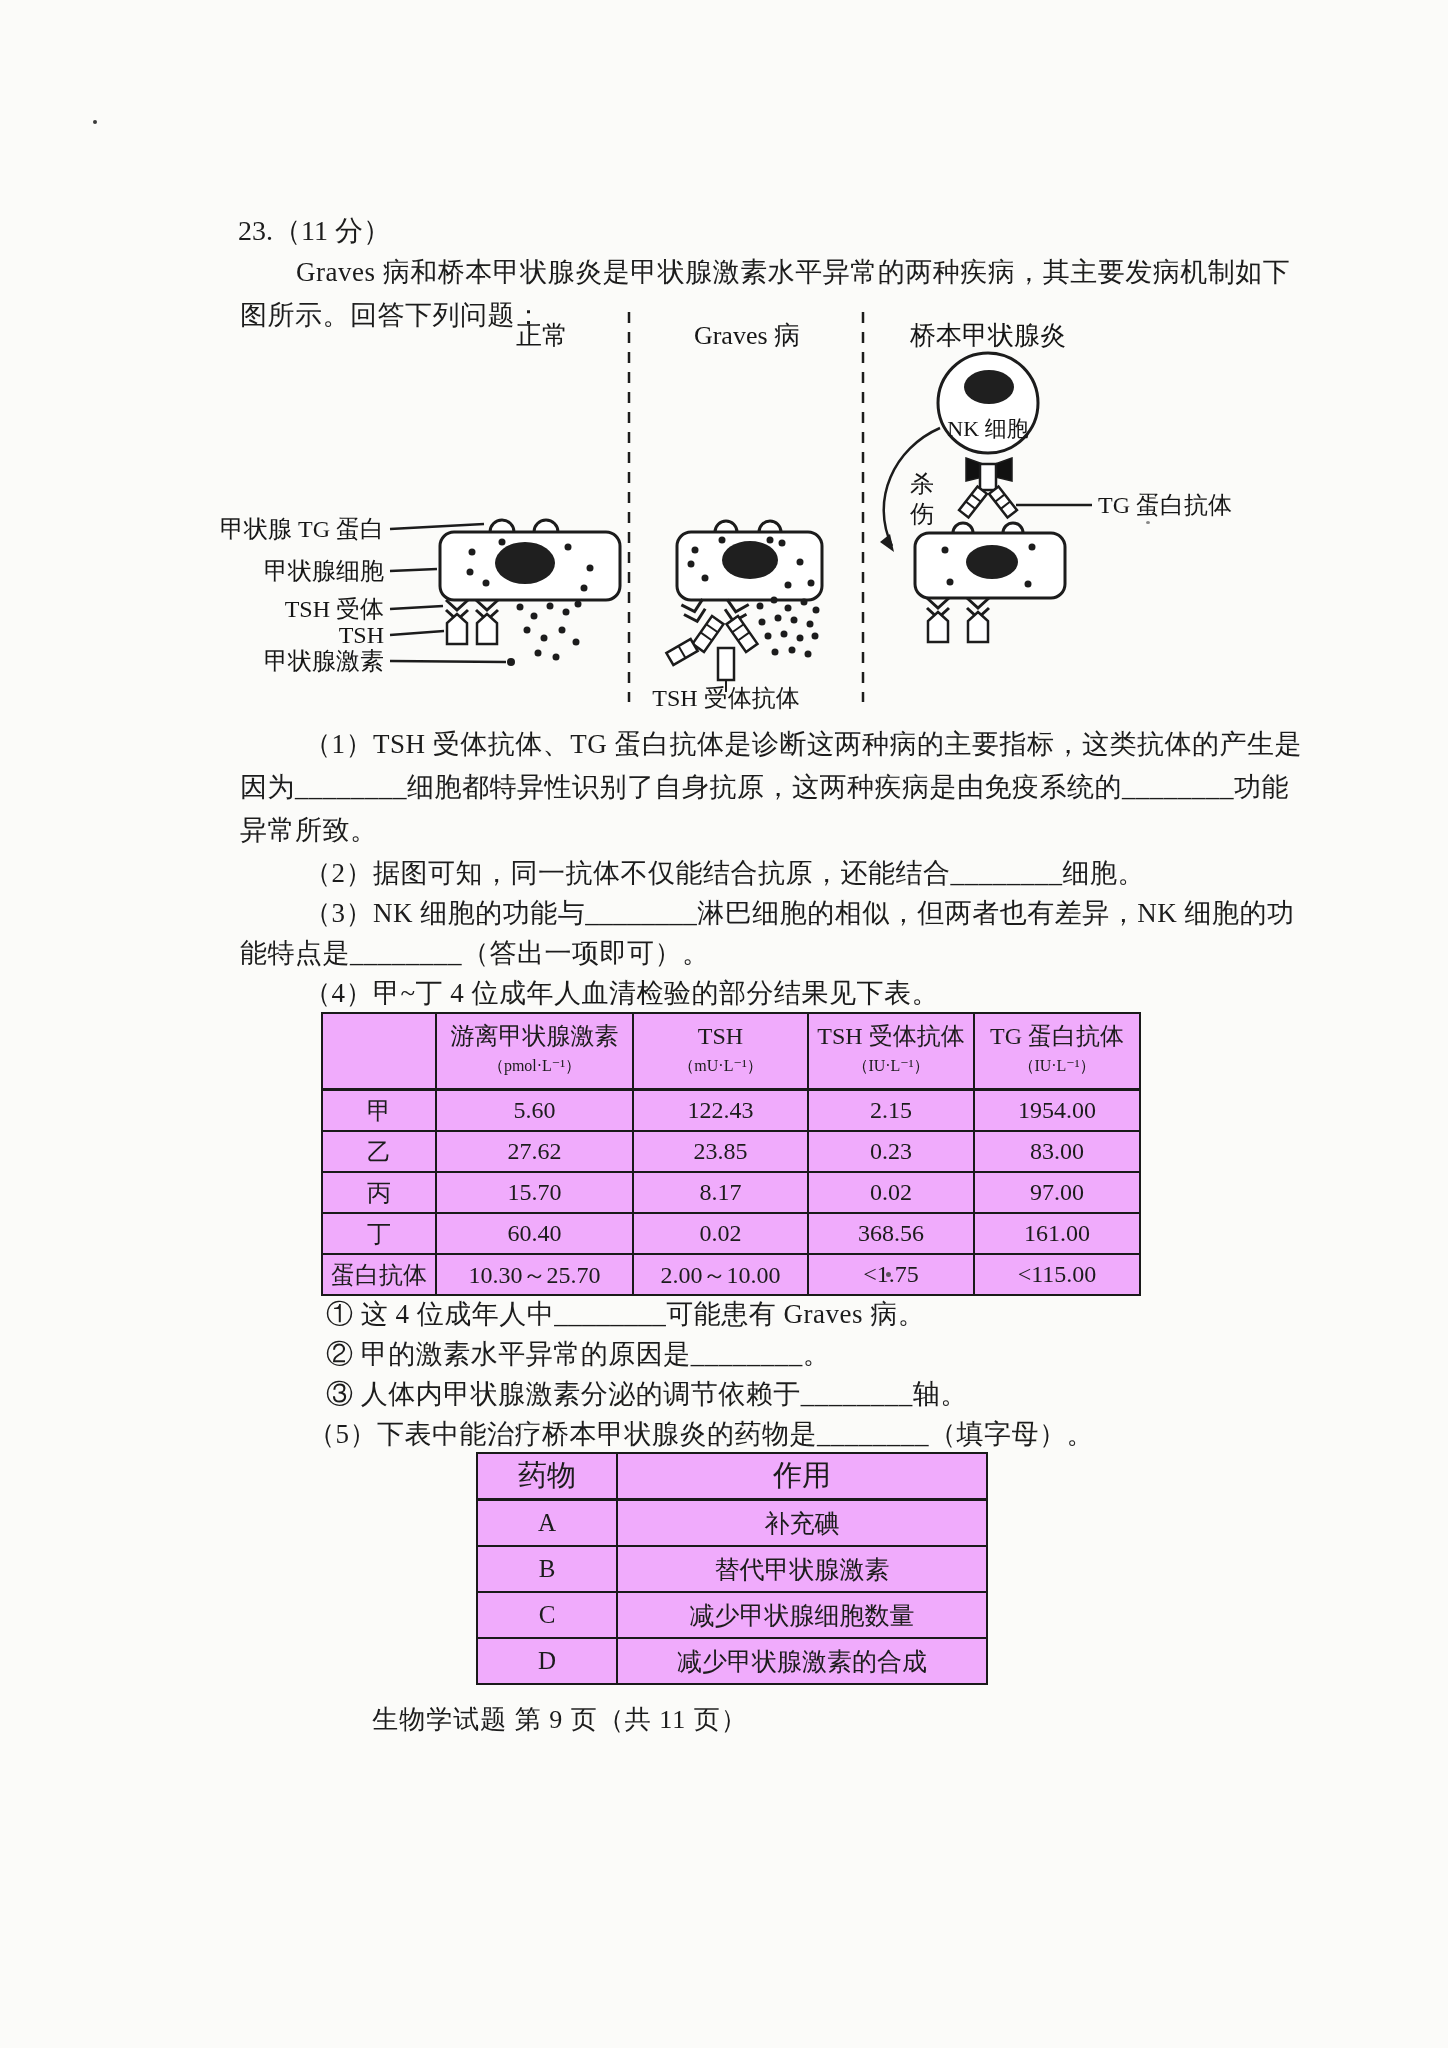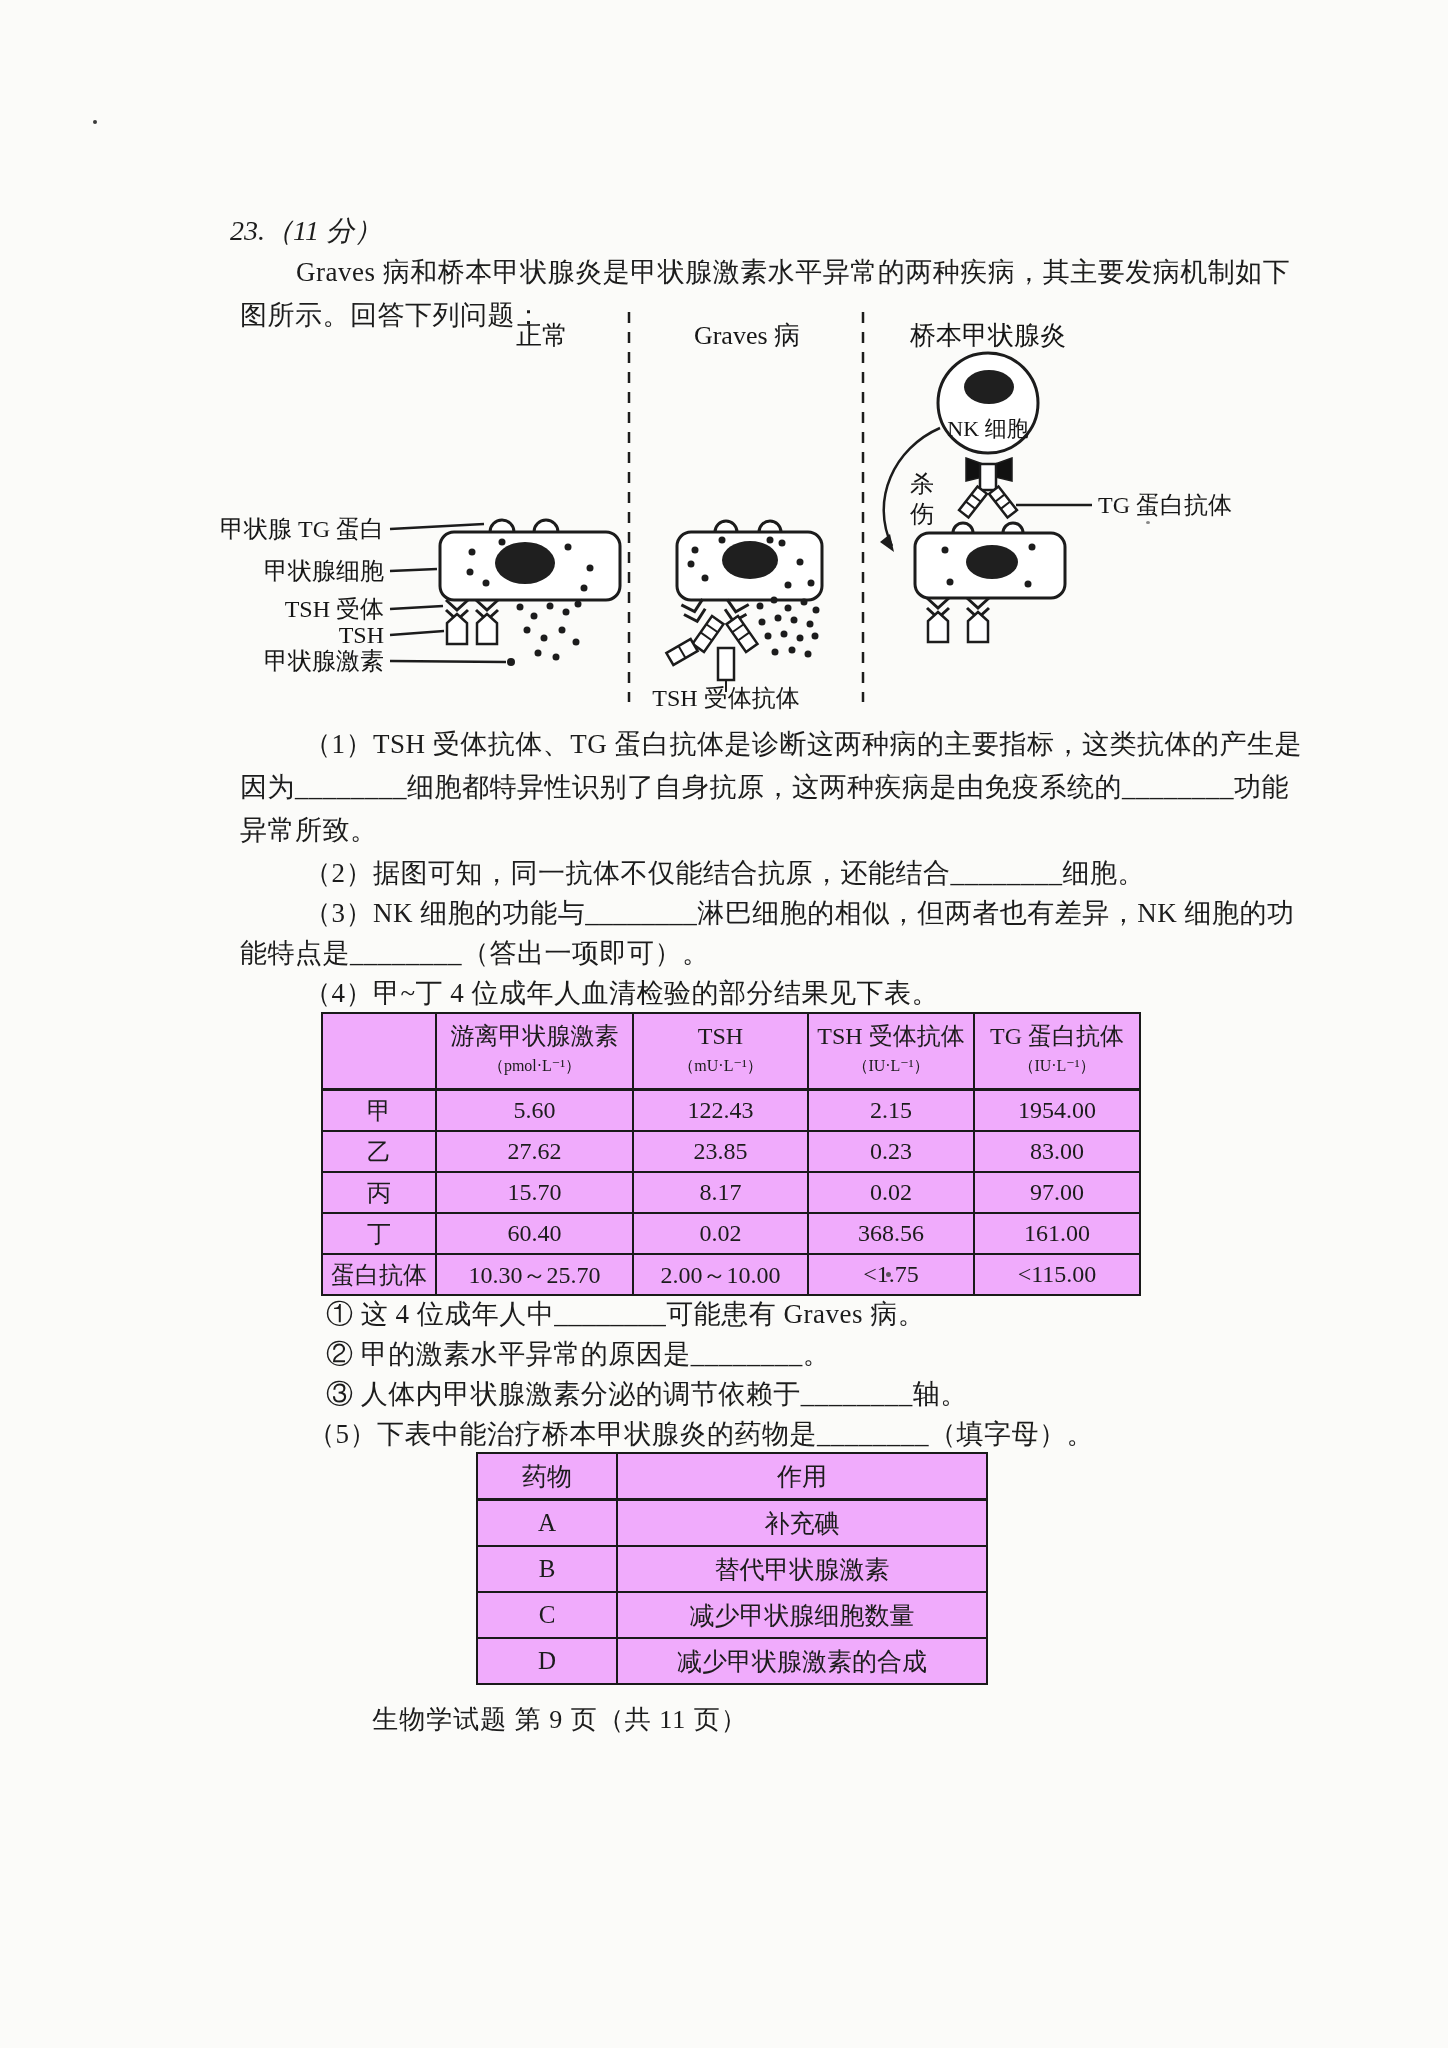--- a/index.html
+++ b/index.html
@@ -10,30 +10,30 @@
     overflow:hidden;
   }
   .abs{position:absolute;white-space:nowrap;}
   .bodytext{font-size:27px;line-height:36px;letter-spacing:0.5px;}
   .qnum{font-size:28px;}
   table{border-collapse:collapse;table-layout:fixed;background:#f0abfc;position:absolute;}
   th,td{border:2px solid #1a1a1a;text-align:center;vertical-align:middle;font-weight:normal;padding:0;}
   .results th{height:74px;font-size:24px;border-bottom-width:3px;line-height:30px;}
   .results td{height:39px;font-size:24px;}
   .results .th-unit{font-size:16px;}
-  .drugs th{height:44px;font-size:25px;border-bottom-width:3px;border-radius:12px;}
+  .drugs th{height:44px;font-size:29px;border-bottom-width:3px;border-radius:12px;}
   .drugs td{height:44px;font-size:25px;}
   .footer{font-size:26px;letter-spacing:1px;}
   svg text{font-family:"Liberation Serif","DejaVu Serif",serif;fill:#161616;}
   .speck{position:absolute;background:#3a3a3a;border-radius:50%;}
 </style>
 </head>
 <body>
 
-<div class="abs qnum" style="left:230px;top:212px;font-style:italic;">23.（11 分）</div>
+<div class="abs qnum" style="left:238px;top:212px;">23.（11 分）</div>
 
 <div class="abs bodytext" style="left:296px;top:254px;">Graves 病和桥本甲状腺炎是甲状腺激素水平异常的两种疾病，其主要发病机制如下</div>
 <div class="abs bodytext" style="left:240px;top:297px;">图所示。回答下列问题：</div>
 
 <svg class="abs" style="left:170px;top:300px;" width="1090" height="412" viewBox="0 0 1090 412">
   <defs>
     <g id="receptor" fill="none" stroke="#1c1c1c" stroke-width="3">
       <path d="M-11,0 L0,10 L11,0"></path>
       <path d="M-11,10 L0,20 L11,10"></path>
     </g>

